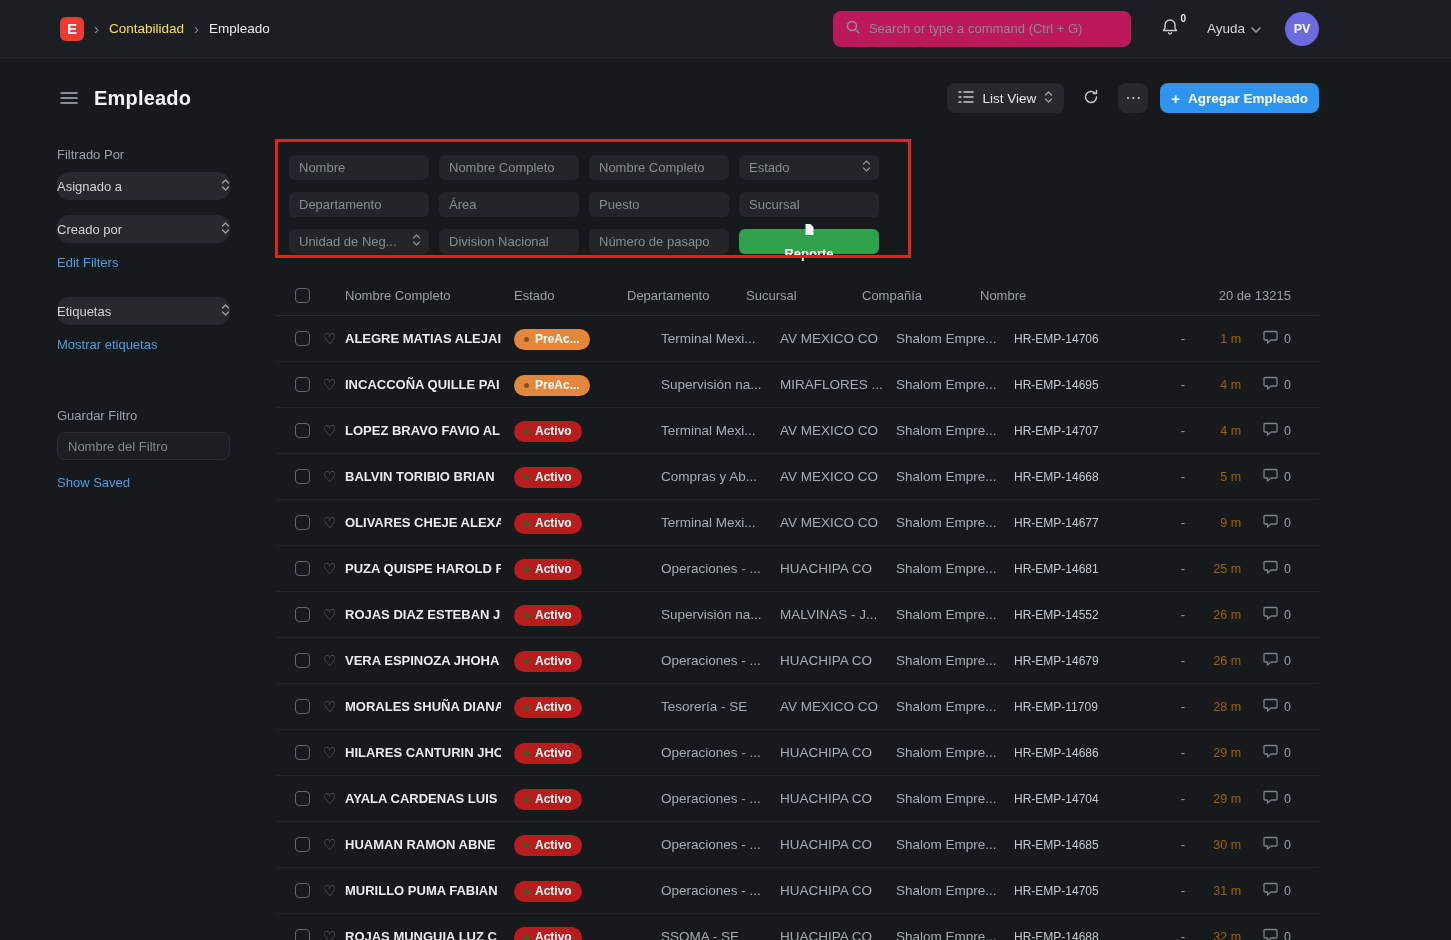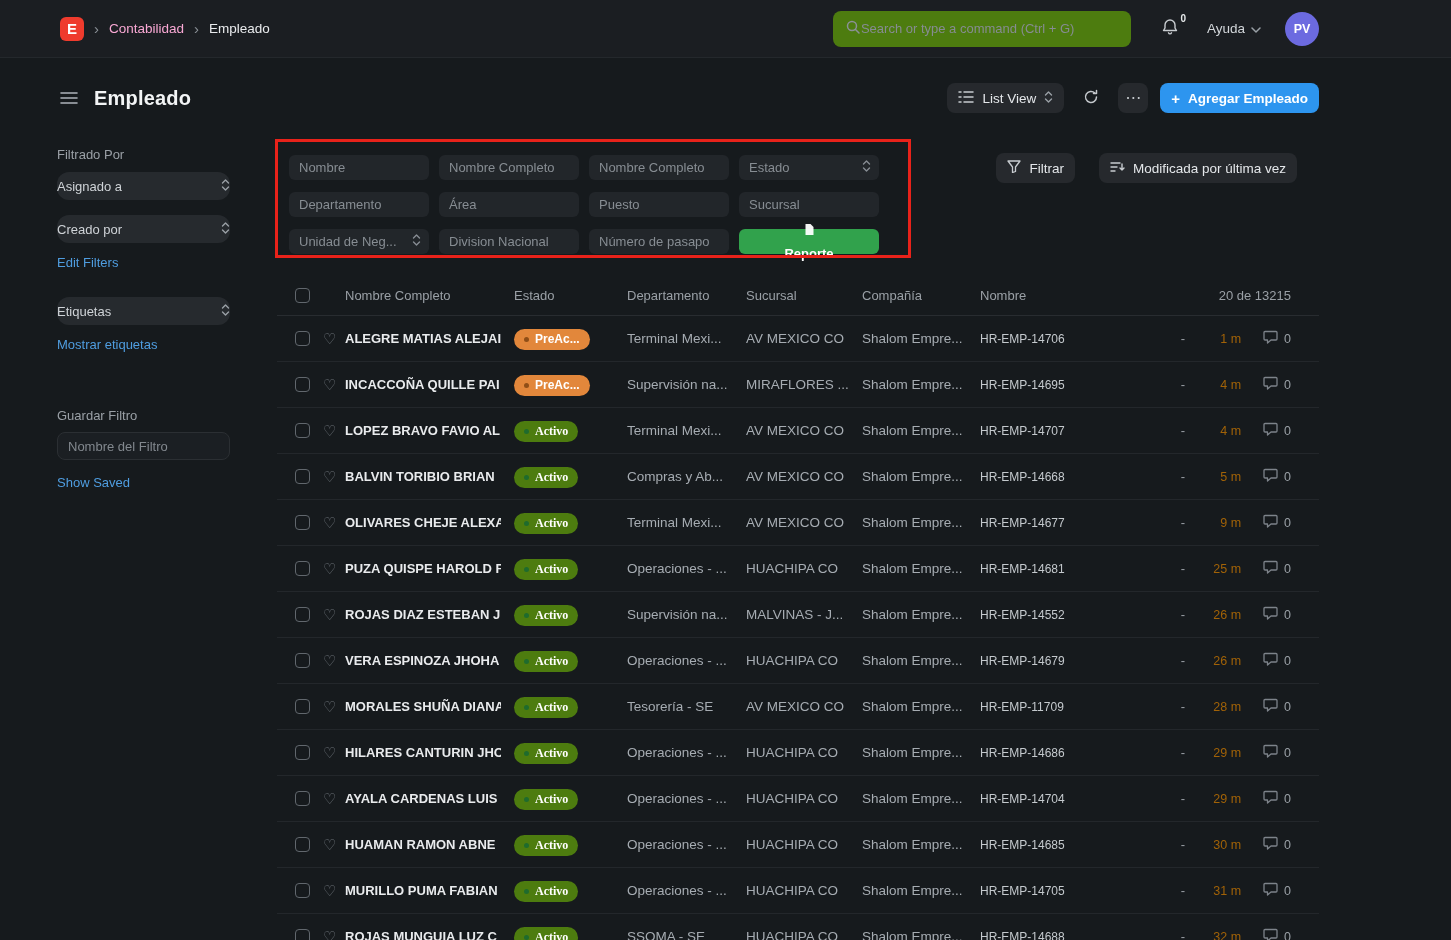--- a/index.html
+++ b/index.html
@@ -14,25 +14,25 @@
   .navbar {
     height:58px; background:#1b1e22; border-bottom:1px solid #24282c;
     display:flex; align-items:center; padding:0 132px 0 60px;
   }
   .logo {
     width:24px; height:24px; border-radius:6px; background:#ef3b2d;
     color:#fff; font-weight:bold; font-size:15px;
     display:flex; align-items:center; justify-content:center; flex:none;
   }
   .crumb-sep { color:#8b9197; font-size:15px; margin:0 10px; line-height:1; }
-  .crumb { font-size:13.5px; color:#f9a8d4; white-space:nowrap; }
+  .crumb { font-size:13.5px; color:#fde047; white-space:nowrap; }
   .crumb.current { color:#e9ebed; }
   .searchbox {
-    margin-left:auto; width:298px; height:36px; background:#4d7c0f;
-    border-radius:8px; display:flex; align-items:center; padding:0 12px; gap:0;justify-content:center;
+    margin-left:auto; width:298px; height:36px; background:#be185d;
+    border-radius:8px; display:flex; align-items:center; padding:0 12px; gap:8px;justify-content:center;
   }
   .searchbox input {
     flex:1; background:transparent; border:none; outline:none;
     color:#c6cacd; font-size:13px; font-family:inherit;
   }
   .searchbox input::placeholder { color:#868c92; }
   .bell-wrap { position:relative; margin-left:30px; cursor:pointer; }
   .bell-badge { position:absolute; top:-5px; right:-7px; font-size:10px; color:#e6e9eb; font-weight:bold; }
   .help { margin-left:28px; display:flex; align-items:center; gap:6px; font-size:13.5px; color:#d2d6da; cursor:pointer; }
   .avatar {
@@ -131,25 +131,25 @@
     width:156px; margin-right:13px; font-size:13px; font-weight:bold; color:#e9ebed;
     white-space:nowrap; overflow:hidden; flex:none;
   }
   .c-status { width:113px; flex:none; }
   .badge {
     display:inline-flex; align-items:center; gap:6px; height:21px;
     padding:0 10px; border-radius:11px; font-size:12px; font-weight:600; color:#fff;
     white-space:nowrap;
   }
   .badge .dot { width:5px; height:5px; border-radius:50%; }
-  .badge-green { background:#4d7c0f;font-family:Liberation Serif, serif; }
+  .badge-green { background:#b91c1c; }
   .badge-green .dot { background:#1f6b2d; }
   .badge-orange { background:#e2873b; }
   .badge-orange .dot { background:#8f4e17; }
-  .c-dept { width:119px; } .c-branch { width:116px; } .c-company { width:118px; }
+  .c-dept { width:119px;margin-left:34px; } .c-branch { width:116px; } .c-company { width:118px; }
   .c-dept, .c-branch, .c-company {
     font-size:13.5px; color:#a6acb2; white-space:nowrap; overflow:hidden; flex:none;
   }
   .c-id { width:110px; font-size:12px; color:#c4c9cd; white-space:nowrap; overflow:hidden; flex:none; }
   .row-right { margin-left:auto; display:flex; align-items:center; gap:22px; }
   .c-dash { font-size:13px; color:#9aa0a6; }
   .c-time { min-width:34px; text-align:right; font-size:12.5px; color:#a16207; white-space:nowrap; }
   .c-comments { display:flex; align-items:center; gap:6px; font-size:12.5px; color:#9aa0a6; }
 </style>
 </head>
@@ -317,39 +317,20 @@
         <button class="report-btn">
           <span>
             <svg width="11" height="13" viewBox="0 0 11 13" fill="none">
                 <path d="M1.5 1h5l3 3v8h-8V1z" fill="#ffffff" fill-opacity="0.95"></path>
               </svg>
           </span>
           <span>Reporte</span>
         </button>
       </div>
 
-      <div class="filter-actions">
-        <button class="btn">
-          <span>
-            <svg width="14" height="13" viewBox="0 0 14 13" fill="none">
-                <path d="M1 1h12L8.5 7v4.5l-3 1V7L1 1z" stroke="#c8ccd0" stroke-width="1.3" stroke-linejoin="round"></path>
-              </svg>
-          </span>
-          <span>Filtrar</span>
-        </button>
-        <button class="btn">
-          <span>
-            <svg width="15" height="14" viewBox="0 0 15 14" fill="none">
-                <path d="M1 3h9M1 7h6M1 11h4" stroke="#c8ccd0" stroke-width="1.4" stroke-linecap="round"></path>
-                <path d="M12 4v6m0 0l-2-2m2 2l2-2" stroke="#c8ccd0" stroke-width="1.4" stroke-linecap="round" stroke-linejoin="round"></path>
-              </svg>
-          </span>
-          <span>Modificada por última vez</span>
-        </button>
-      </div>
     </div>
 
     <div class="table">
       <div class="thead">
         <span class="checkbox"></span>
         <span class="h-name">Nombre Completo</span>
         <span class="h-status">Estado</span>
         <span class="h-dept">Departamento</span>
         <span class="h-branch">Sucursal</span>
         <span class="h-company">Compañía</span>

